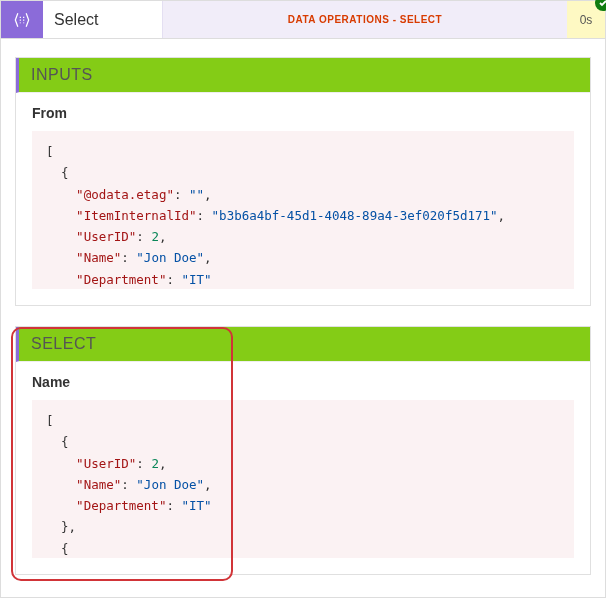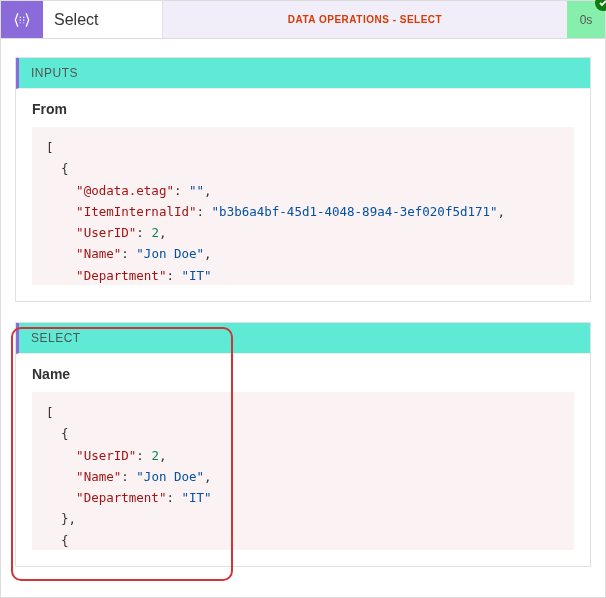--- a/index.html
+++ b/index.html
@@ -46,21 +46,21 @@
     display: flex;
     align-items: center;
     justify-content: center;
     color: #d83b01;
     font-weight: 600;
     letter-spacing: 0.5px;
     font-size: 10px;
   }
   .time-box {
     width: 38px;
-    background: #86efac;
+    background: #fef9c3;
     display: flex;
     align-items: center;
     justify-content: center;
     font-size: 12px;
     color: #555;
     position: relative;
   }
   .check-badge {
     position: absolute;
     top: -6px;
@@ -78,24 +78,24 @@
     padding: 18px 14px 10px 14px;
   }
   .panel {
     border: 1px solid #e0e0e0;
     margin-bottom: 20px;
     position: relative;
   }
   .panel-header {
     border-left: 3px solid #8b6bd9;
     padding: 8px 12px;
-    font-size: 12px;
+    font-size: 16px;
     letter-spacing: 0.5px;
     color: #555;
-    background: #5eead4;
+    background: #84cc16;
     border-bottom: 1px solid #eee;
   }
   .panel-body {
     padding: 12px 16px 16px 16px;
   }
   .field-label {
     font-weight: 600;
     font-size: 14px;
     color: #333;
     margin-bottom: 10px;

